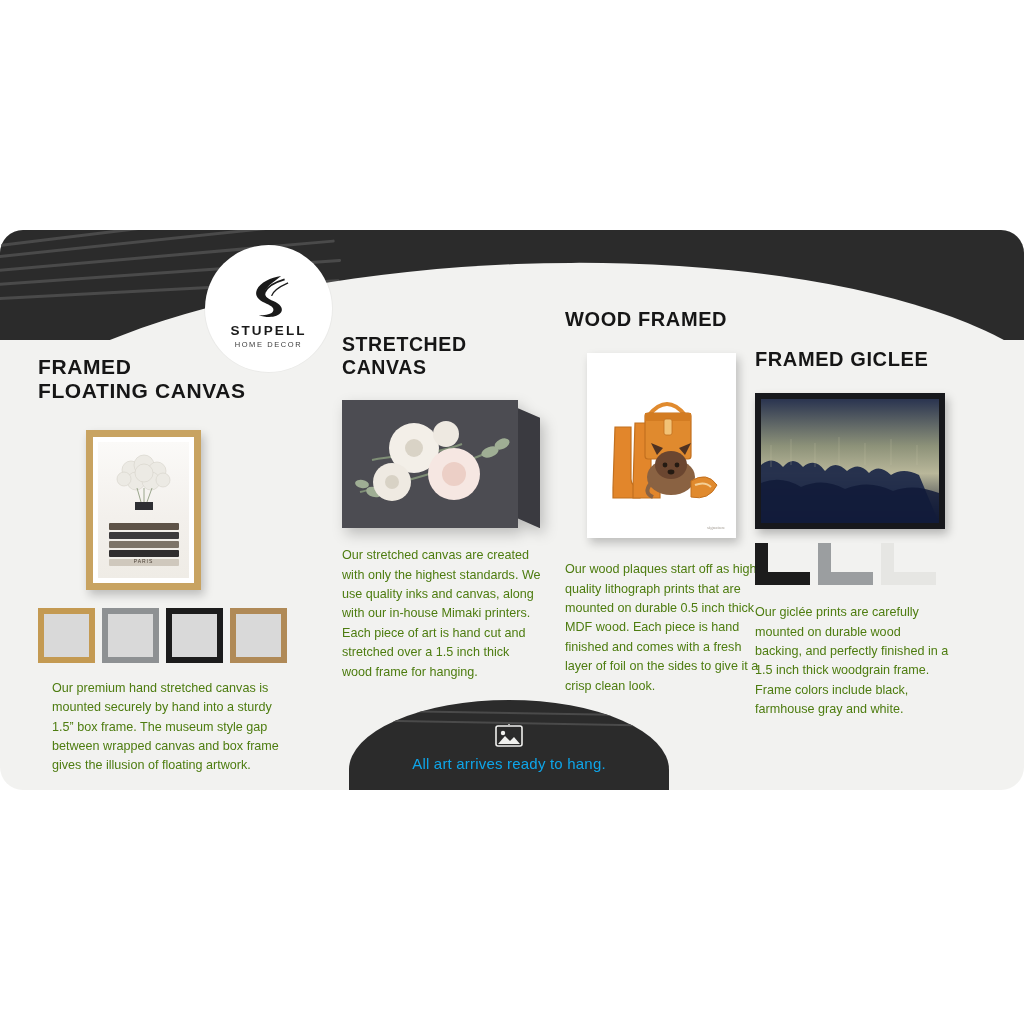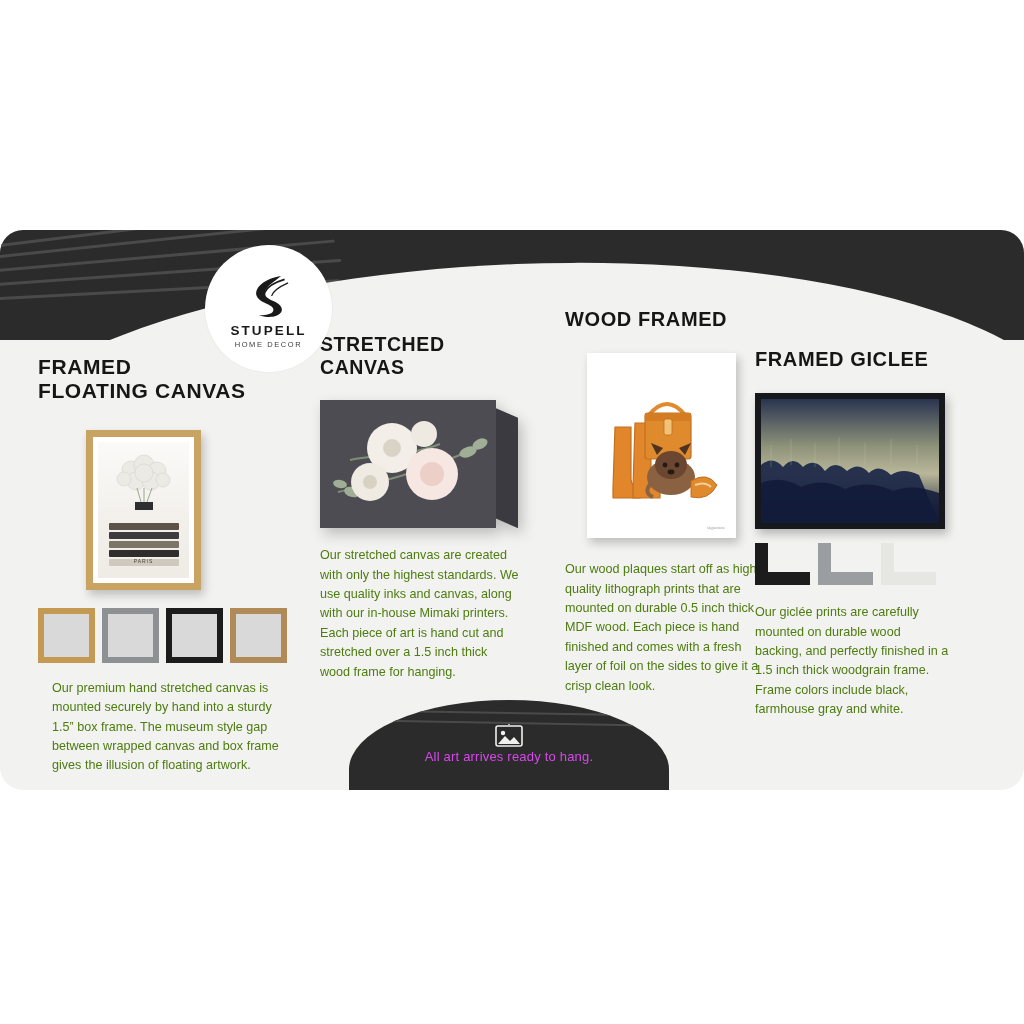--- a/index.html
+++ b/index.html
@@ -269,22 +269,23 @@
     z-index: 5;
   }
   .ribbon .stripe {
     position: absolute;
     background: #4a4a4a;
     height: 2px;
     border-radius: 2px;
   }
   .ribbon-icon { margin-top: 21px; }
   .ribbon-text {
-    font-size: 13px;
-    color: #d946ef;
+    margin-top: 6px;
+    font-size: 15px;
+    color: #0ea5e9;
     letter-spacing: 0.2px;
   }
 </style>
 </head>
 <body>
 
 <div class="page">
 
   <div class="panel">
 
@@ -349,21 +350,21 @@
       <div class="swatches">
         <div class="swatch sw-gold"></div>
         <div class="swatch sw-gray"></div>
         <div class="swatch sw-black"></div>
         <div class="swatch sw-wood"></div>
       </div>
 
       <div class="col-body">Our premium hand stretched canvas is mounted securely by hand into a sturdy 1.5ˮ box frame. The museum style gap between wrapped canvas and box frame gives the illusion of floating artwork.</div>
     </div>
 
-    <div class="col col2" style="left:320px; top:103px; width:214px;">
+    <div class="col col2" style="left:342px; top:103px; width:214px;">
       <div class="col-title">
         <div>STRETCHED</div>
         <div>CANVAS</div>
       </div>
 
       <div class="art-wrap">
         <div class="canvas-wrap">
           <div class="canvas-side"></div>
           <div class="canvas-face">
             <svg viewBox="0 0 176 128" width="176" height="128">

